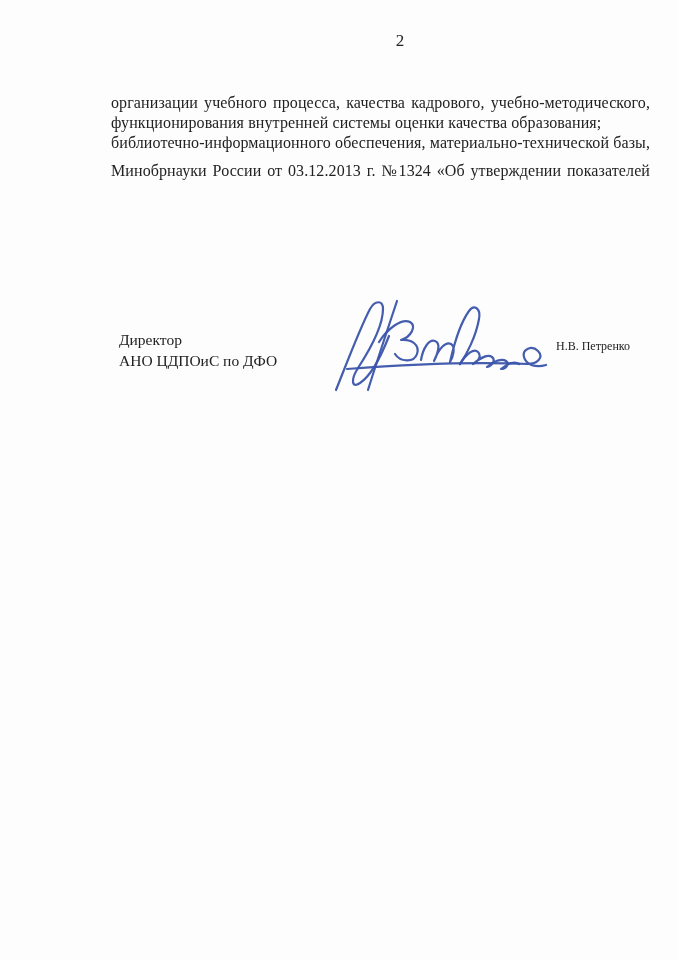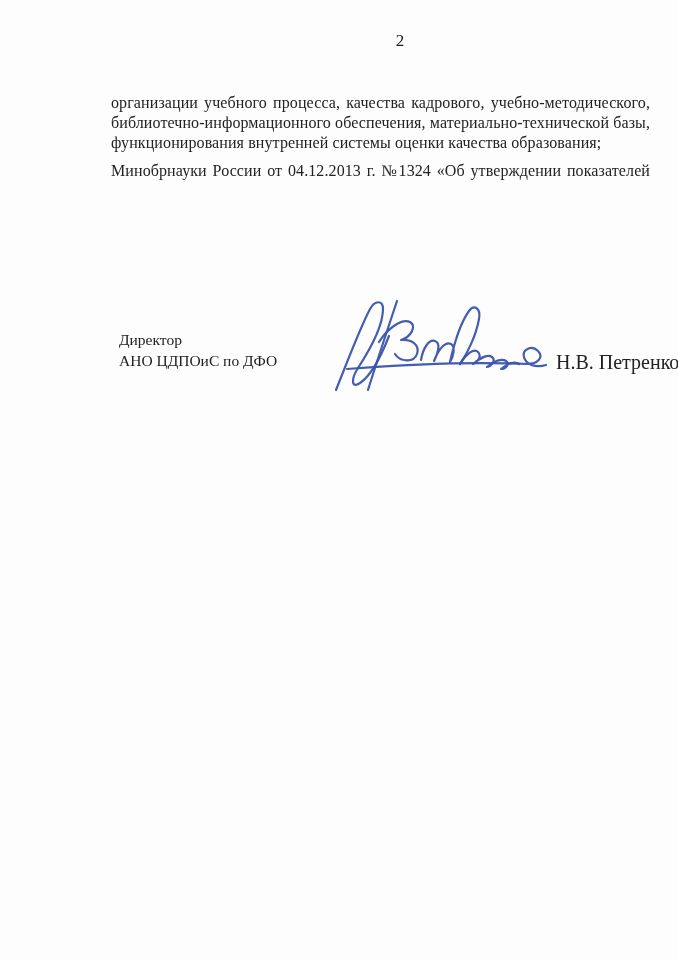--- a/index.html
+++ b/index.html
@@ -53,22 +53,22 @@
     left: 103px;
     top: 329px;
     font-size: 15.5px;
     line-height: 21px;
     white-space: nowrap;
     margin-left: 16px;
   }
   .sig-name {
     position: absolute;
     left: 556px;
-    top: 352px;
-    font-size: 20px;
+    top: 336px;
+    font-size: 12px;
     line-height: 21px;
     white-space: nowrap;
   }
   .sig-svg {
     position: absolute;
     left: 322px;
     top: 296px;
     width: 232px;
     height: 102px;
   }
@@ -85,26 +85,26 @@
 <body>
 
 <div class="page">
 
   <div class="page-number">2</div>
 
   <div class="doc-body">
 
     <div class="para">
       <p class="line stretch">организации учебного процесса, качества кадрового, учебно-методического,</p>
+      <p class="line">функционирования внутренней системы оценки качества образования;</p>
       <p class="line stretch">библиотечно-информационного обеспечения, материально-технической базы,</p>
-      <p class="line">функционирования внутренней системы оценки качества образования;</p>
     </div>
 
     <div class="para">
-      <p class="line stretch">Минобрнауки России от 04.12.2013 г. №1324 «Об утверждении показателей</p>
+      <p class="line stretch">Минобрнауки России от 03.12.2013 г. №1324 «Об утверждении показателей</p>
     </div>
 
     <div class="para para-gap">
     </div>
 
   </div>
 
   <div class="sig-left">
     <div>Директор</div>
     <div>АНО ЦДПОиС по ДФО</div>

